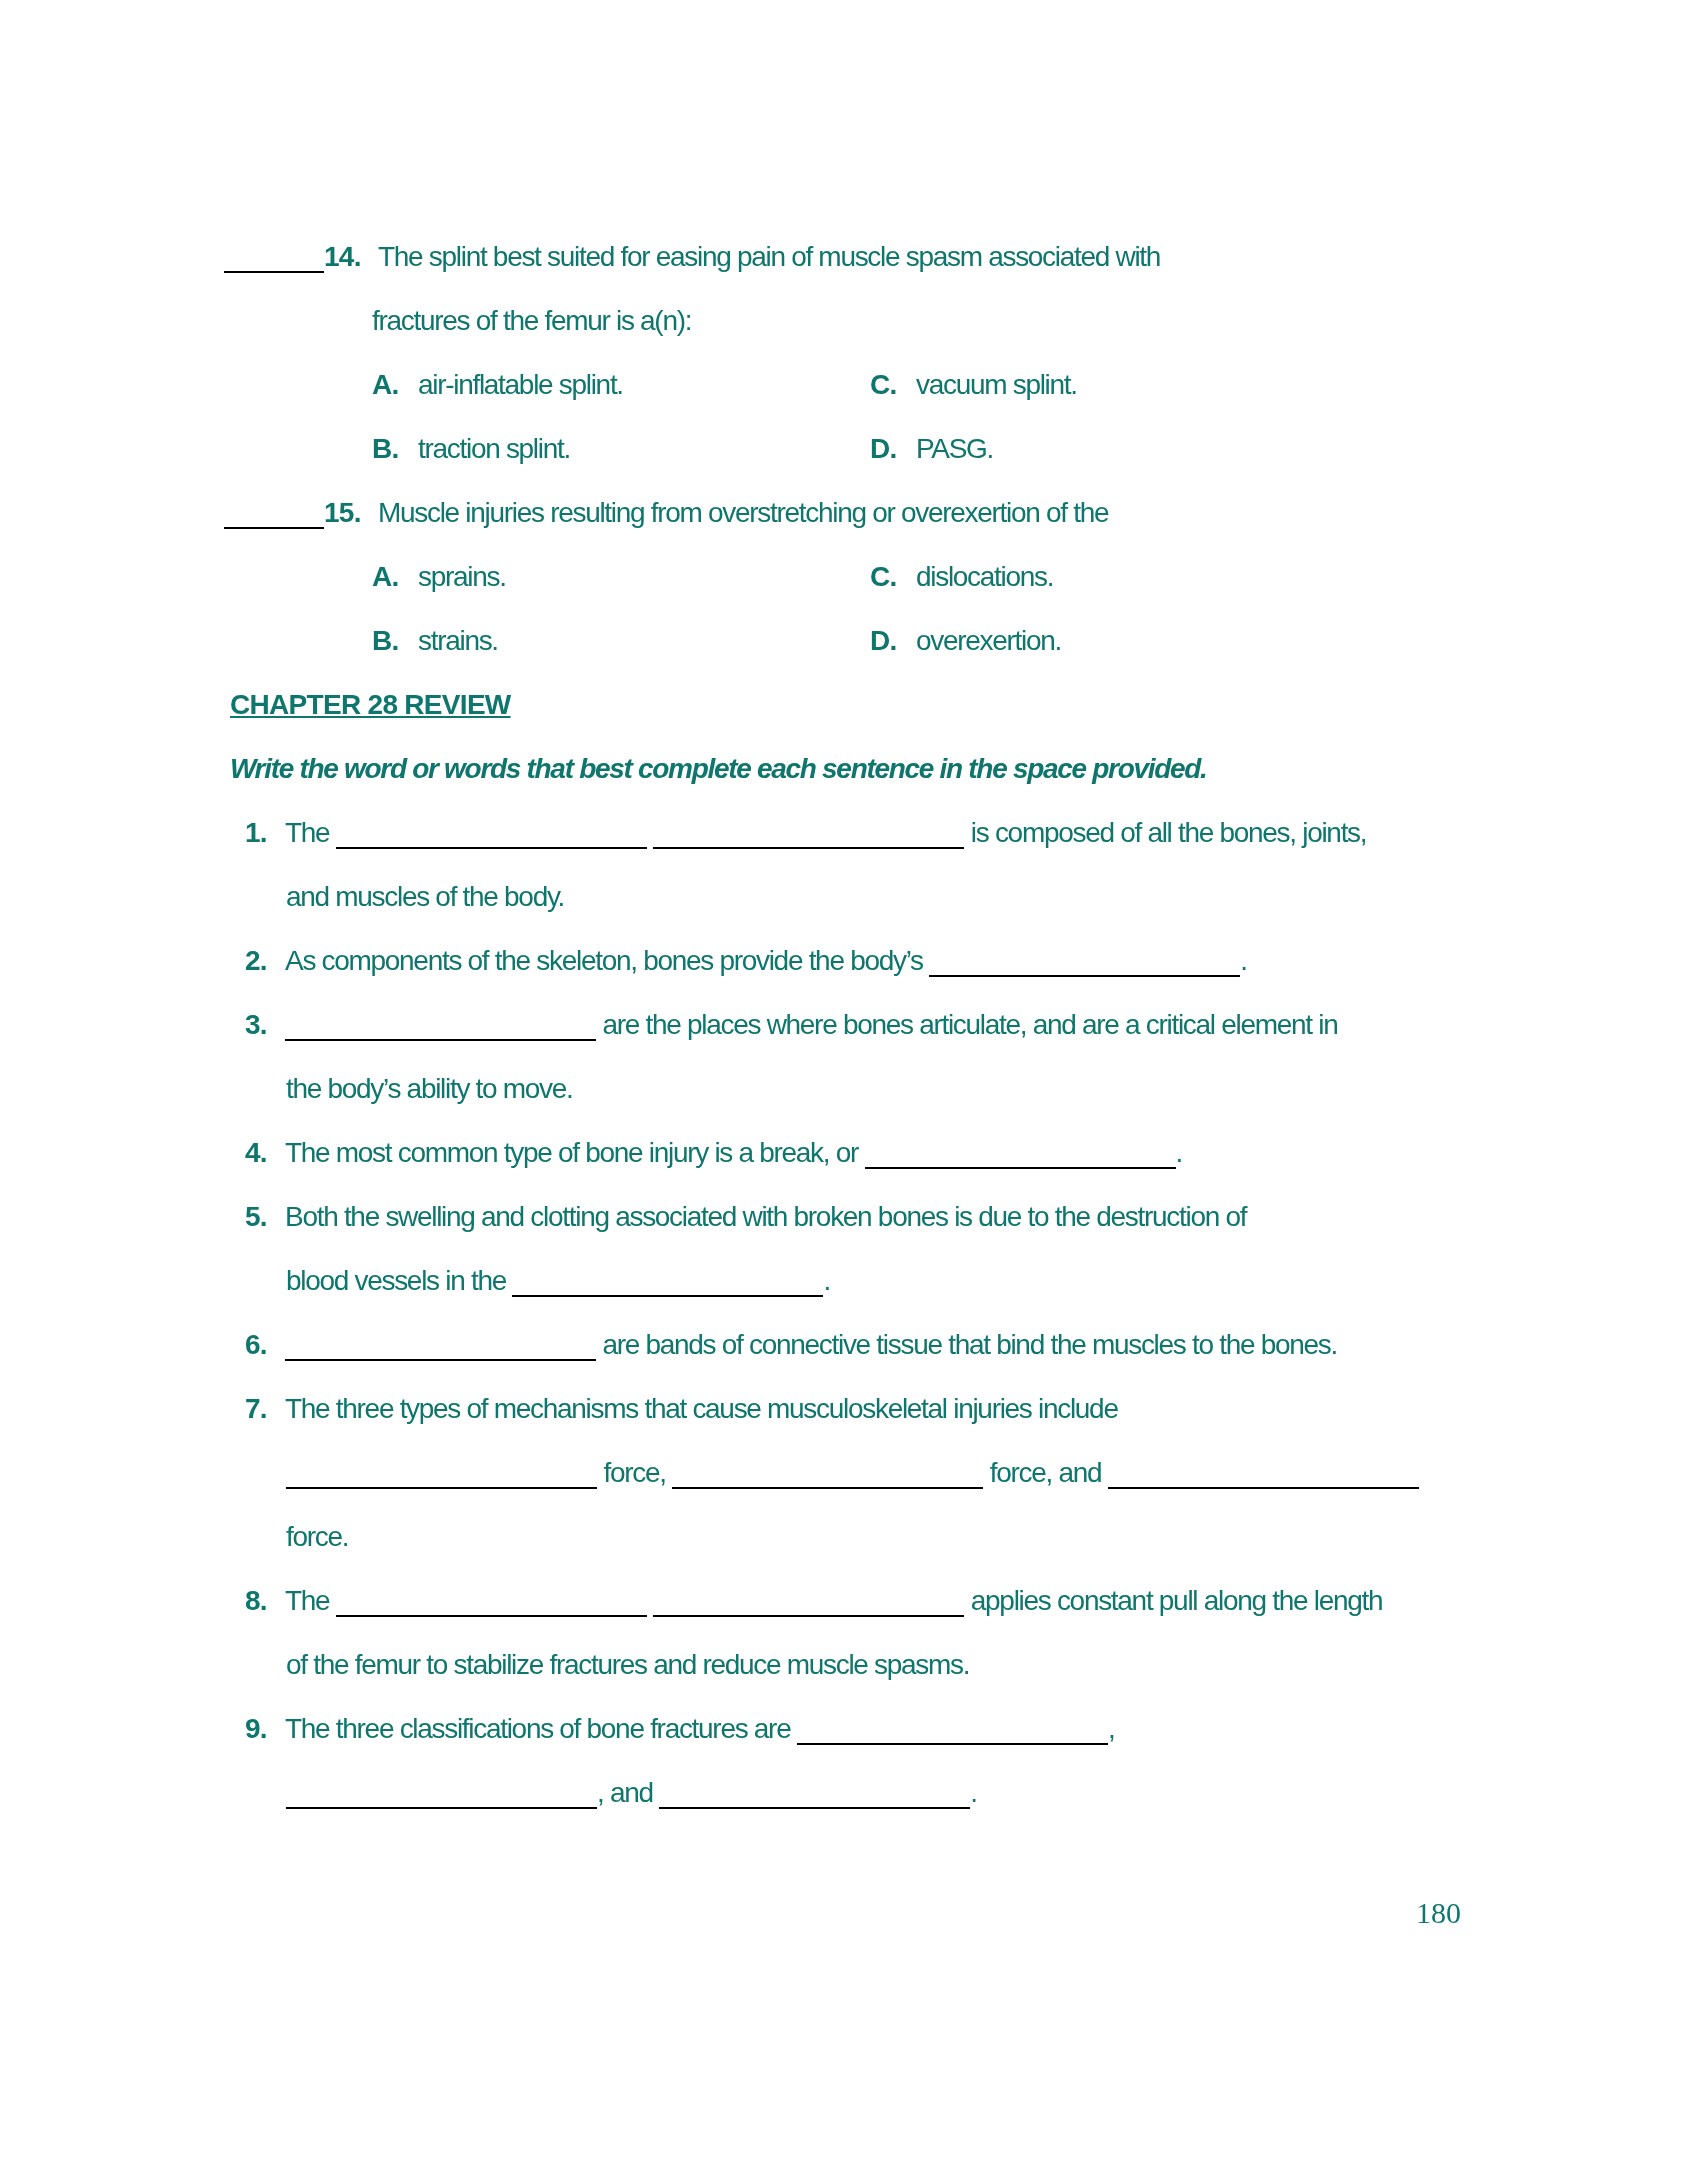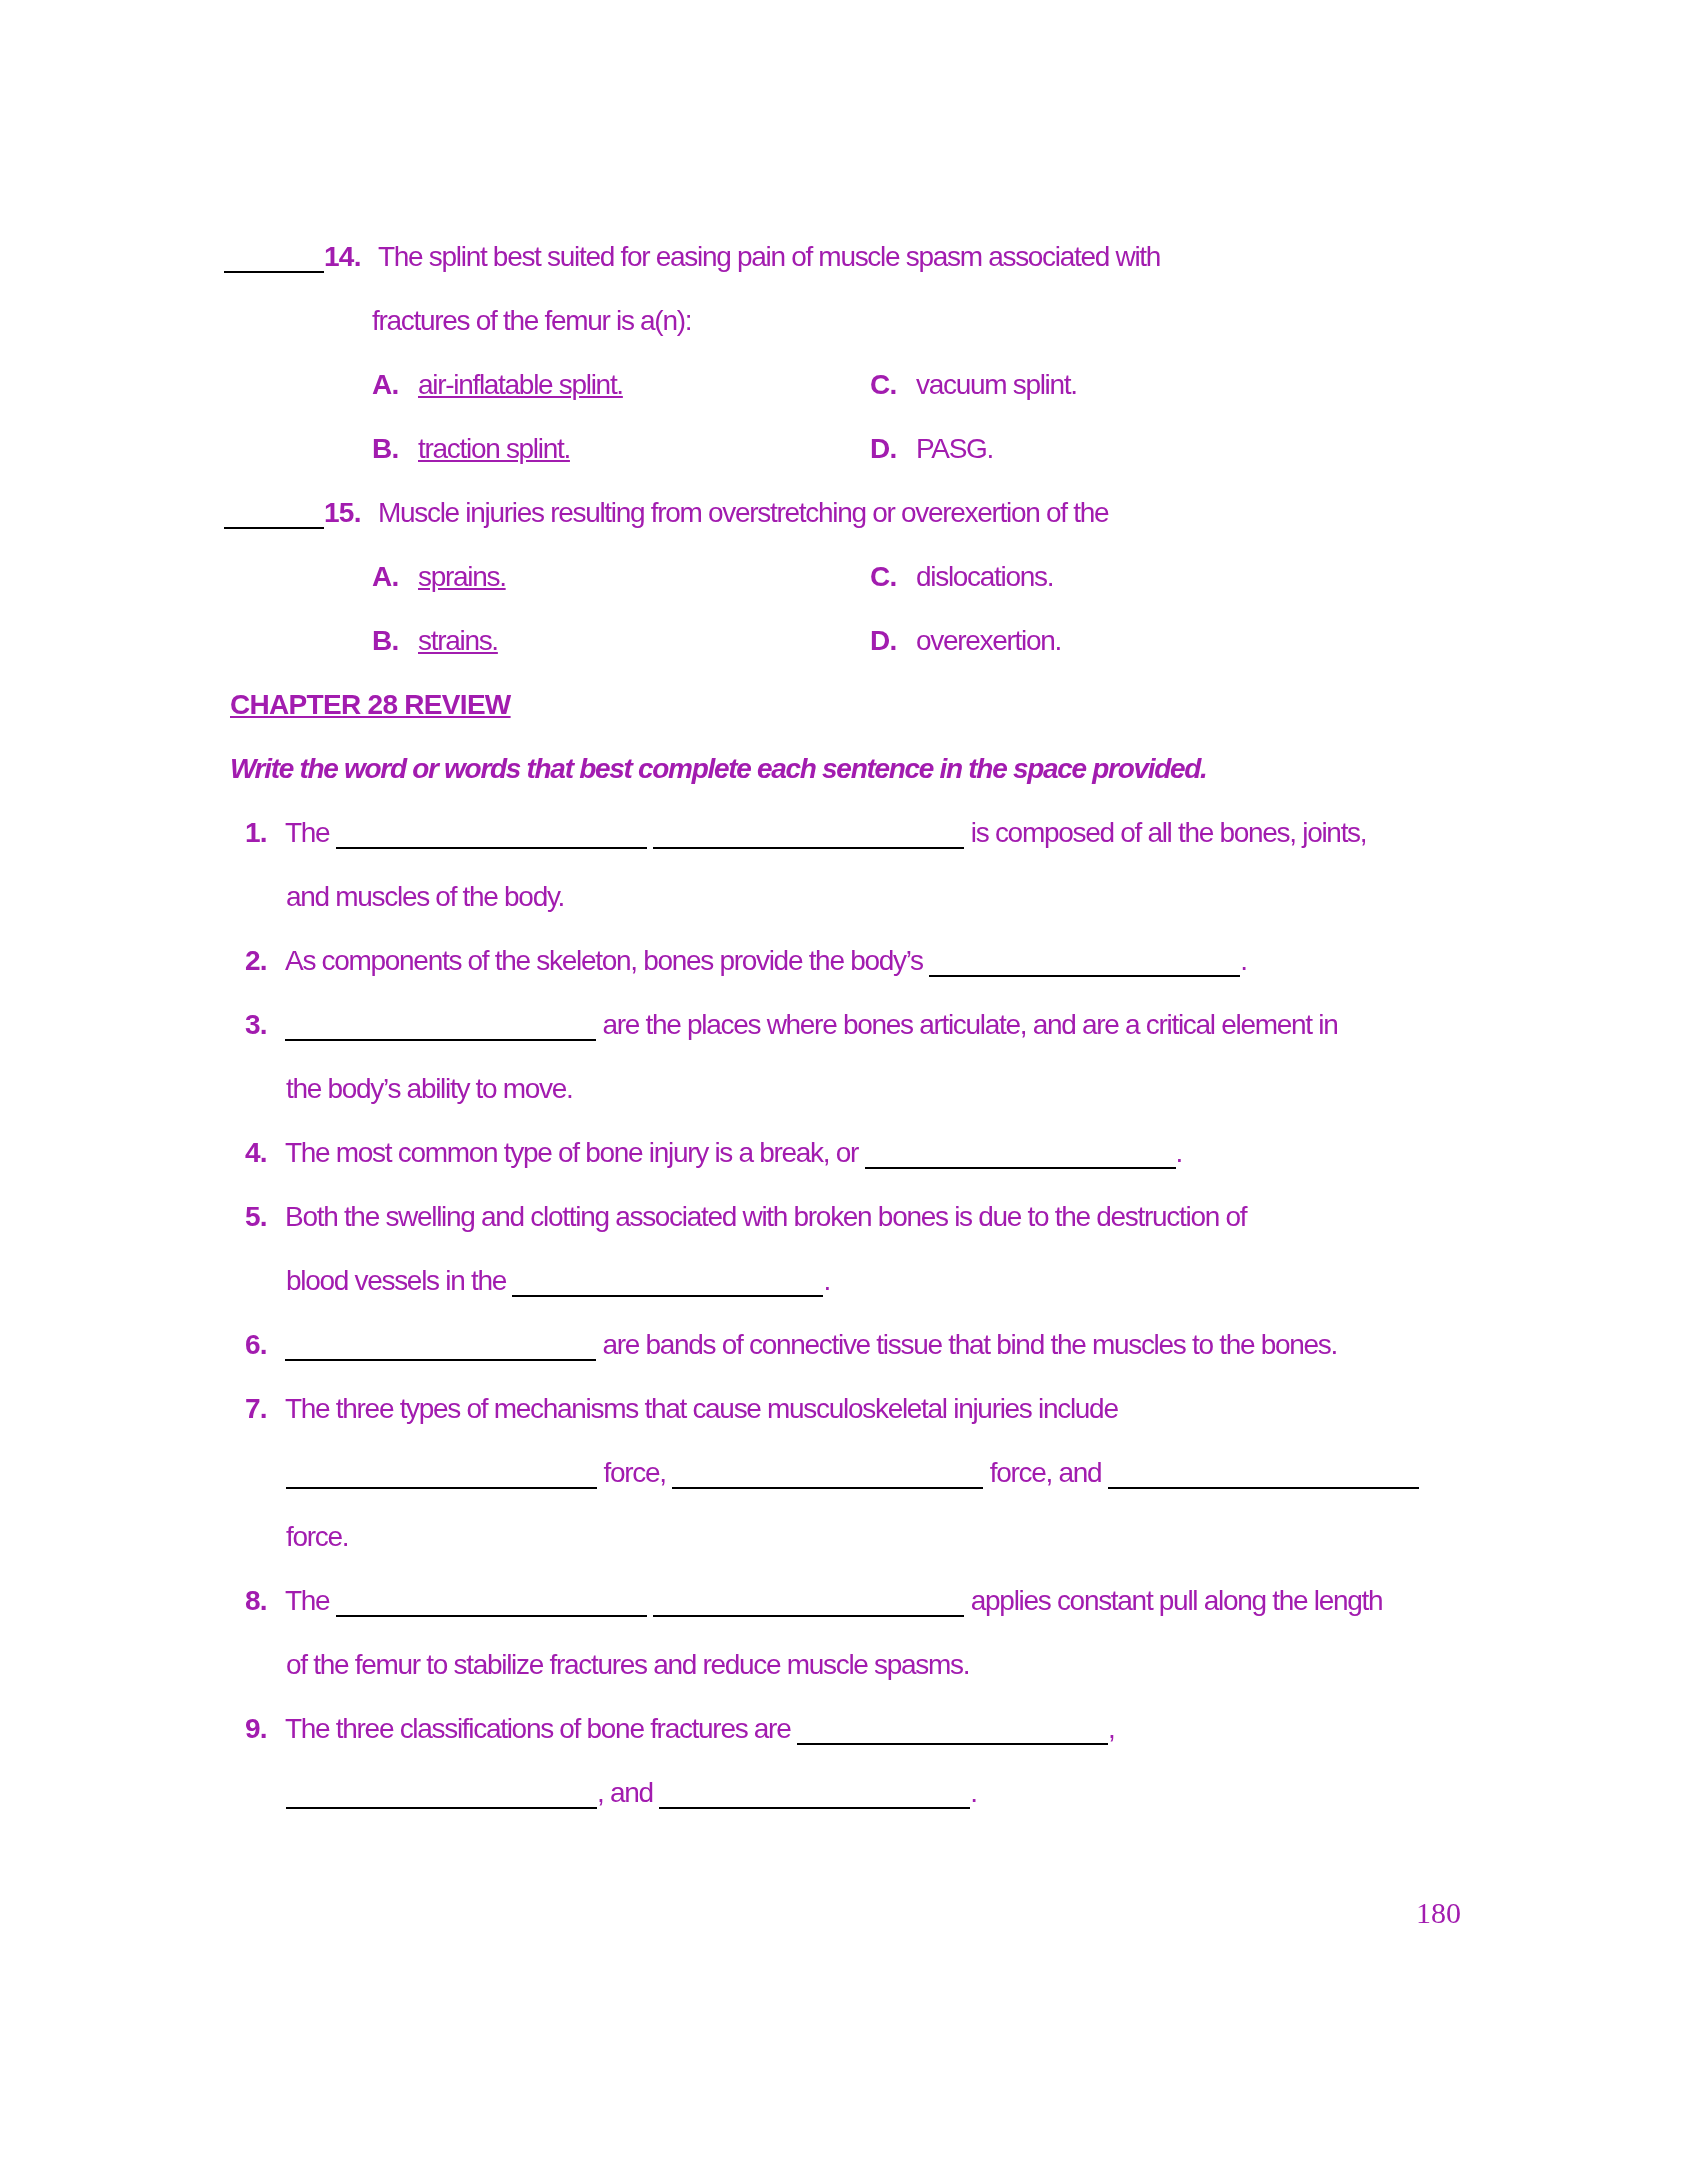--- a/index.html
+++ b/index.html
@@ -8,21 +8,21 @@
     background: #ffffff;
   }
   .page {
     position: relative;
     width: 1687px;
     height: 2183px;
     background: #ffffff;
     font-family: "Liberation Sans", sans-serif;
     font-size: 28px;
     letter-spacing: -1.3px;
-    color: #a21caf;
+    color: #0f766e;
     overflow: hidden;
   }
   .content {
     padding-top: 225px;
   }
   .line {
     height: 64px;
     line-height: 64px;
     white-space: nowrap;
   }
@@ -38,21 +38,20 @@
   }
   .mc-num {
     display: inline-block;
     width: 54px;
     font-weight: bold;
     letter-spacing: -0.7px;
   }
   .opt-col1 {
     display: inline-block;
     width: 498px;
-    text-decoration: underline;
   }
   .opt-letter {
     display: inline-block;
     width: 46px;
     font-weight: bold;
     letter-spacing: -0.7px;
   }
   
   .heading {
     padding-left: 230px;

